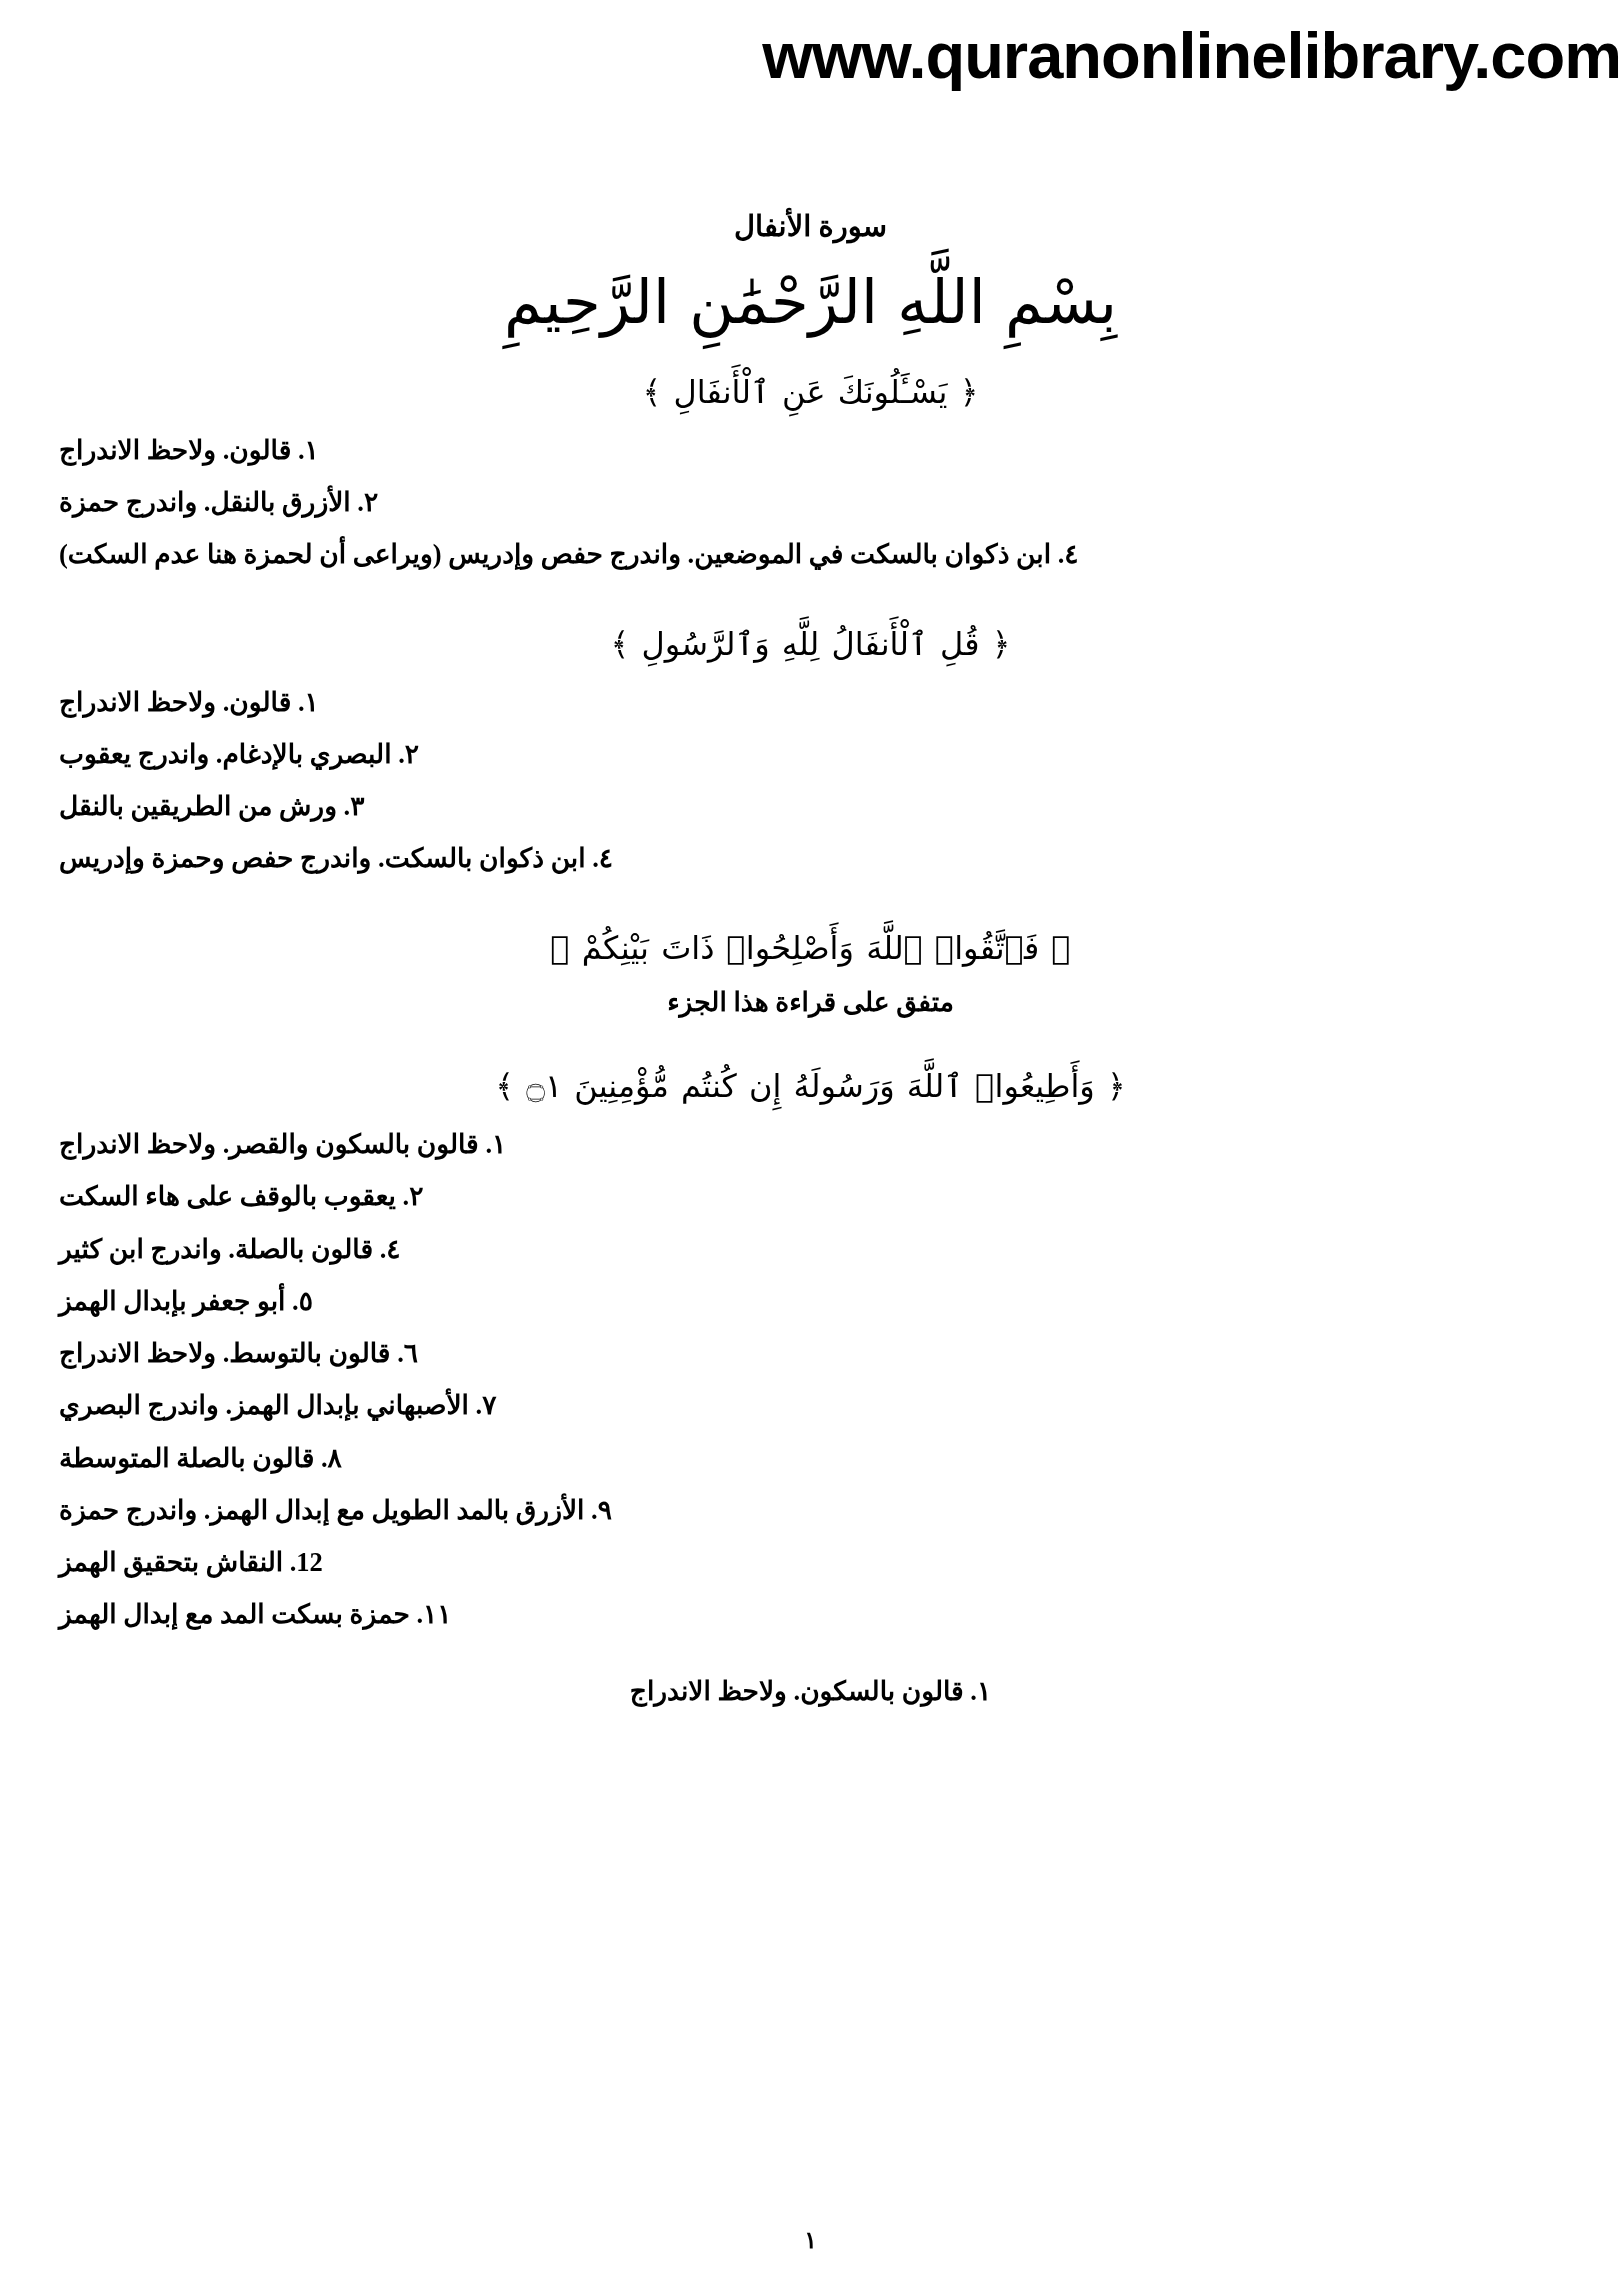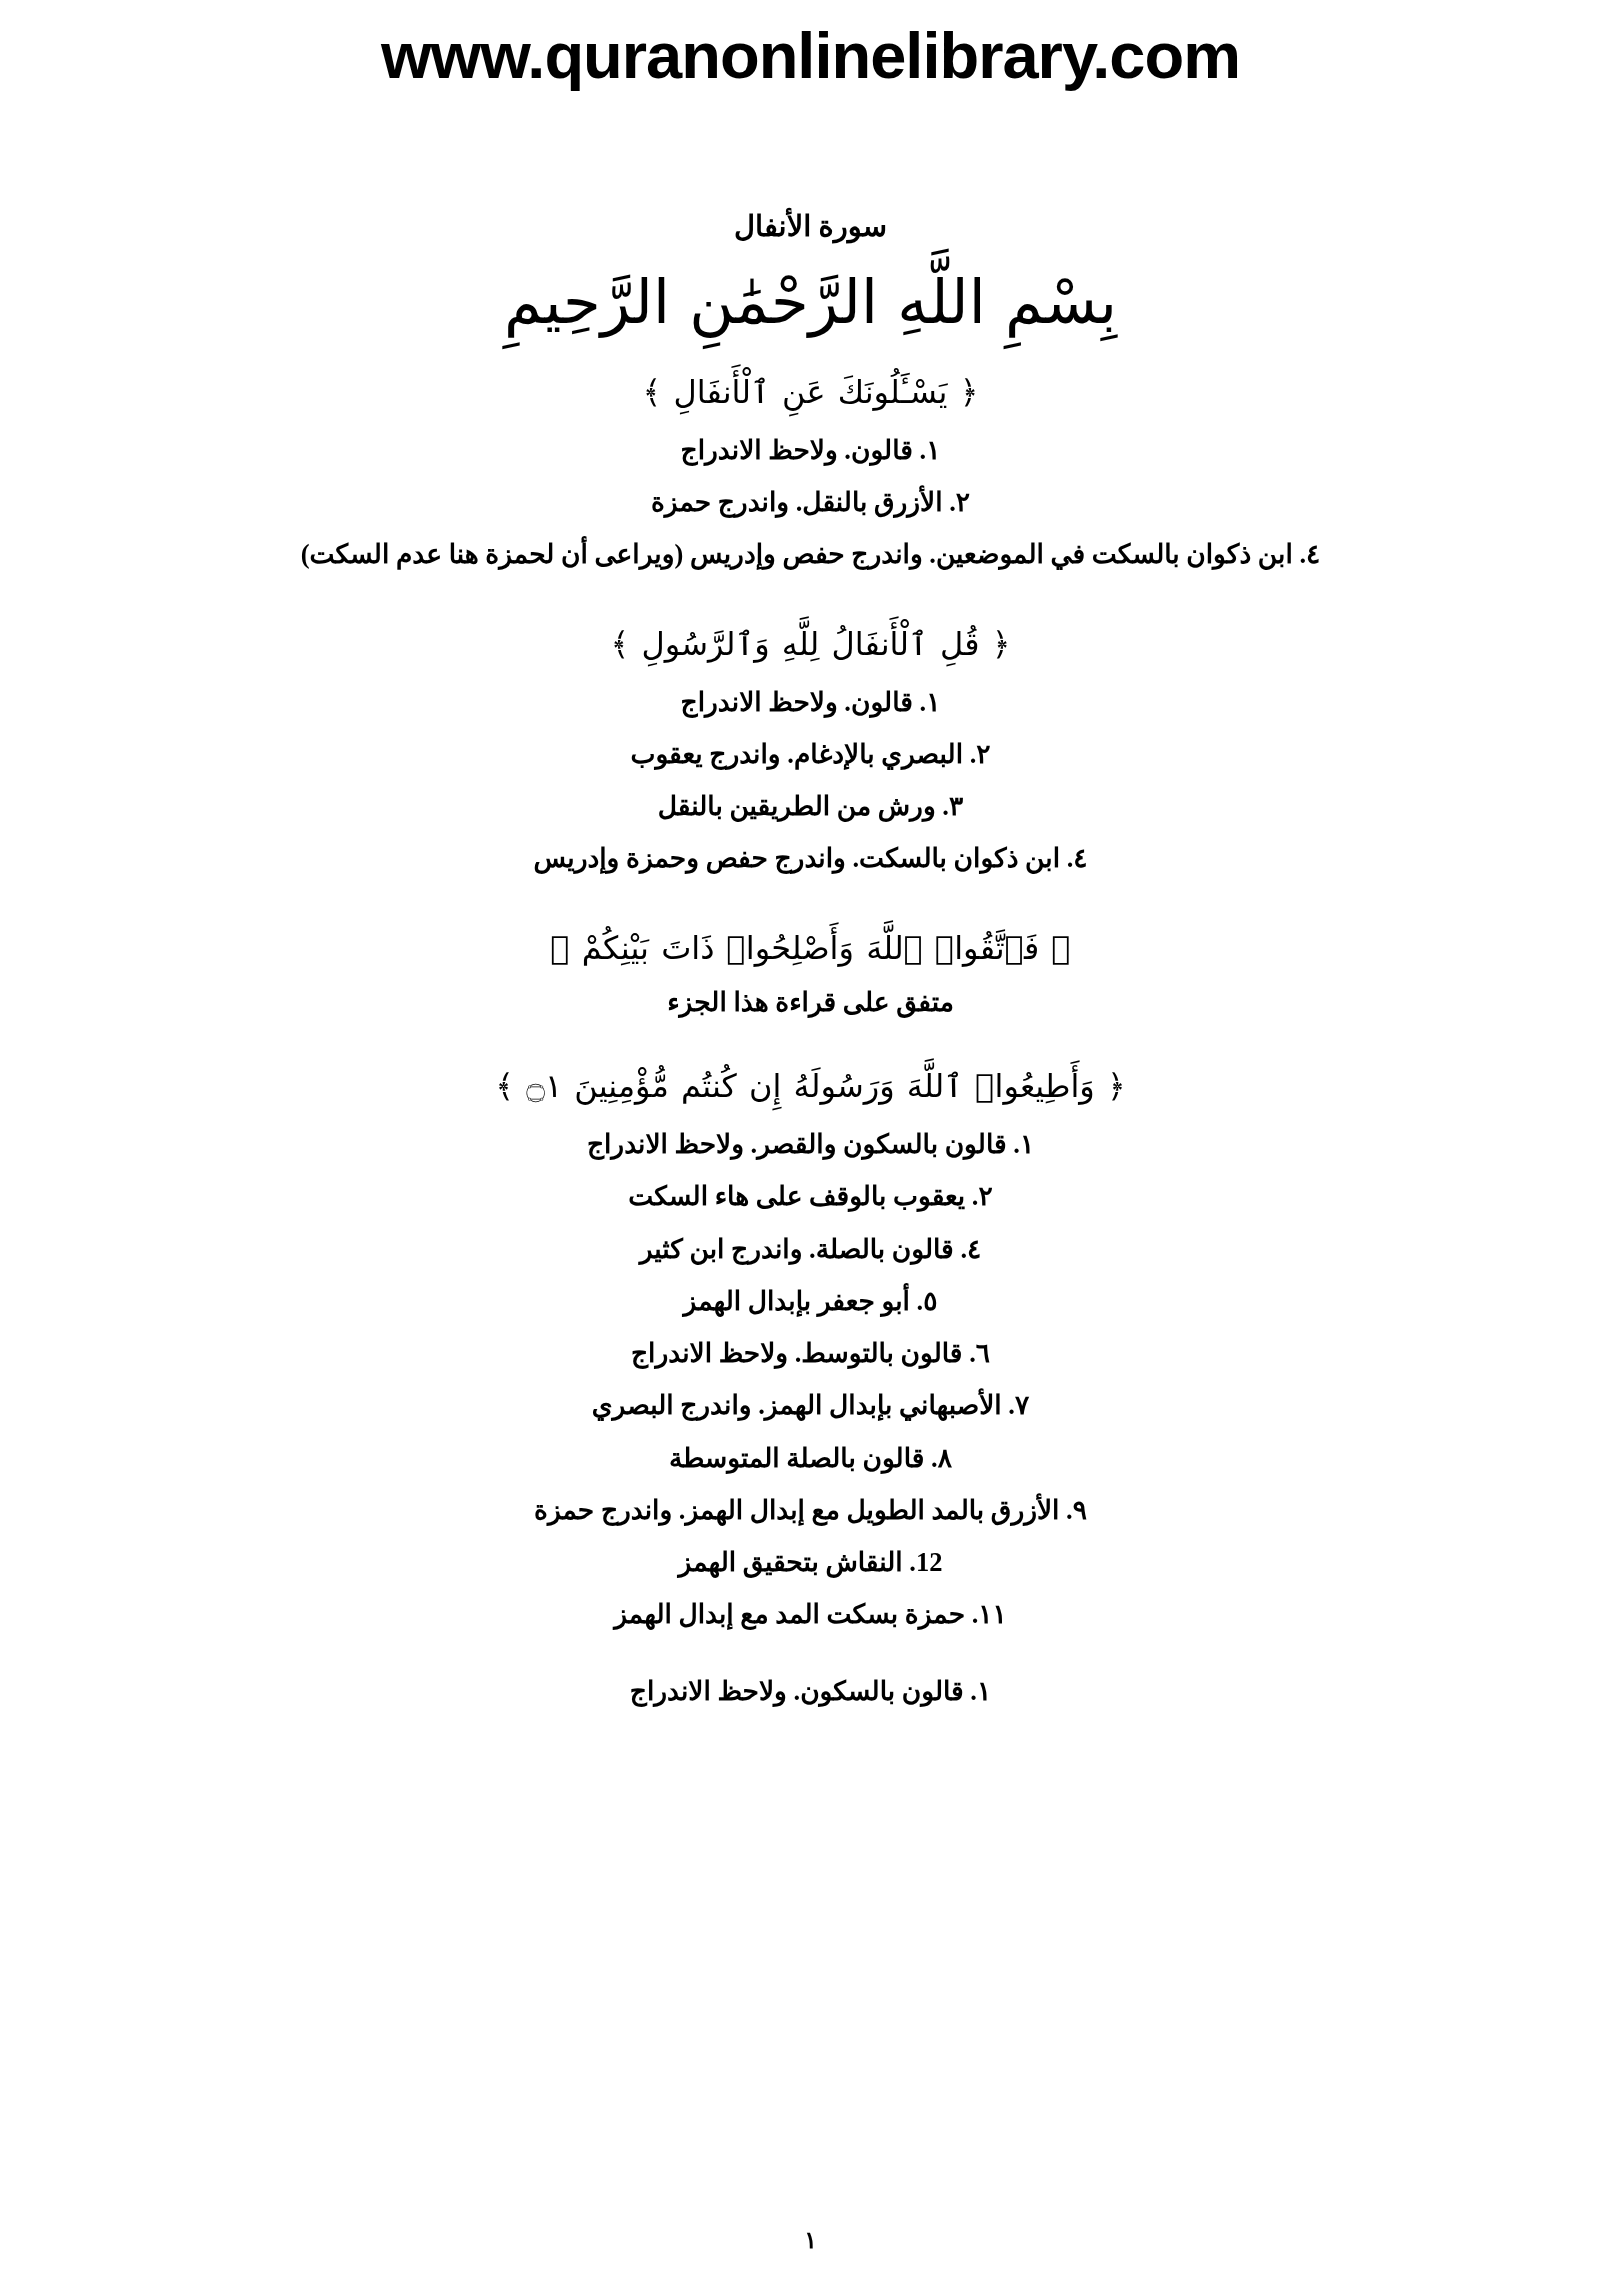--- a/index.html
+++ b/index.html
@@ -17,21 +17,21 @@
   }
   .page {
     width: 1621px;
     height: 2293px;
     box-sizing: border-box;
     padding: 0;
     position: relative;
   }
   
   .site-header {
-    text-align: center;
+    text-align: right;
     font-family: "Liberation Sans", "DejaVu Sans", sans-serif;
     font-weight: bold;
     font-size: 65px;
     letter-spacing: -1px;
     direction: ltr;
     margin-top: 17.6px;
     margin-bottom: 9.8px;
     color: #000;
   }
   
@@ -73,21 +73,21 @@
     line-height: 1.7;
     text-align: center;
     padding: 0 9.8px;
   }
   .notes {
     list-style: none;
     margin: 0;
     padding: 0;
   }
   .notes li {
-    text-align: center;
+    text-align: left;
     font-size: 26.5px;
     line-height: 1.52;
     font-weight: bold;
     font-family: "Liberation Serif", "DejaVu Serif", serif;
     margin: 12px;
     padding: 0;
     white-space: normal;
   }
   .single-note {
     text-align: center;

